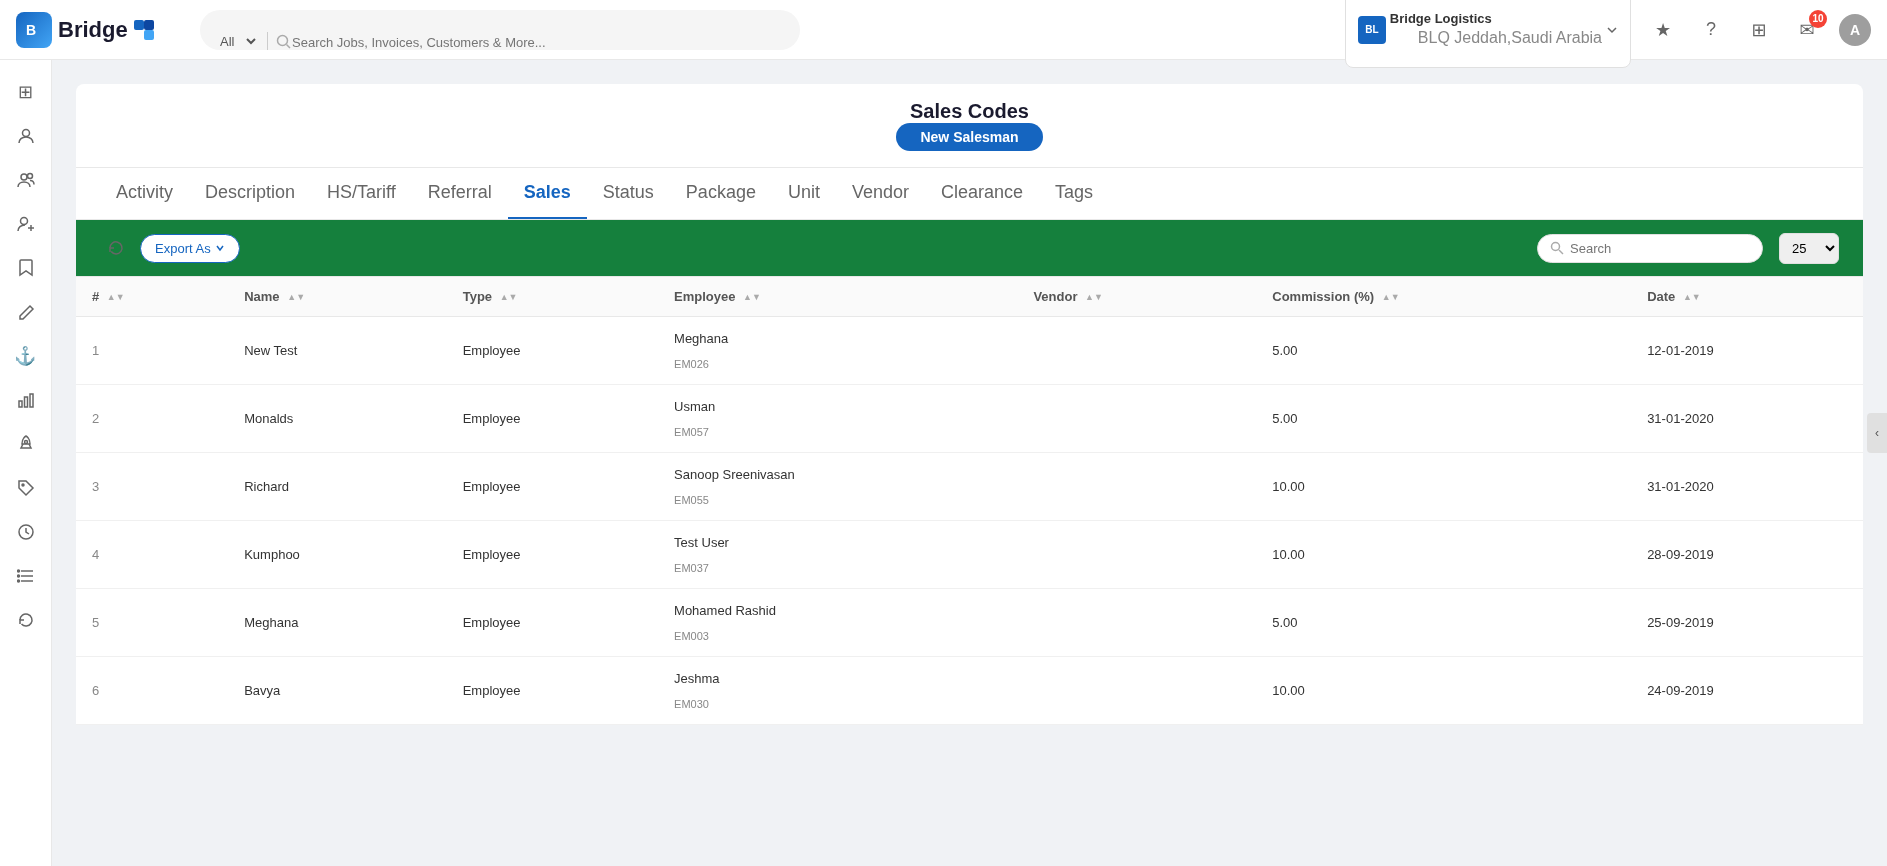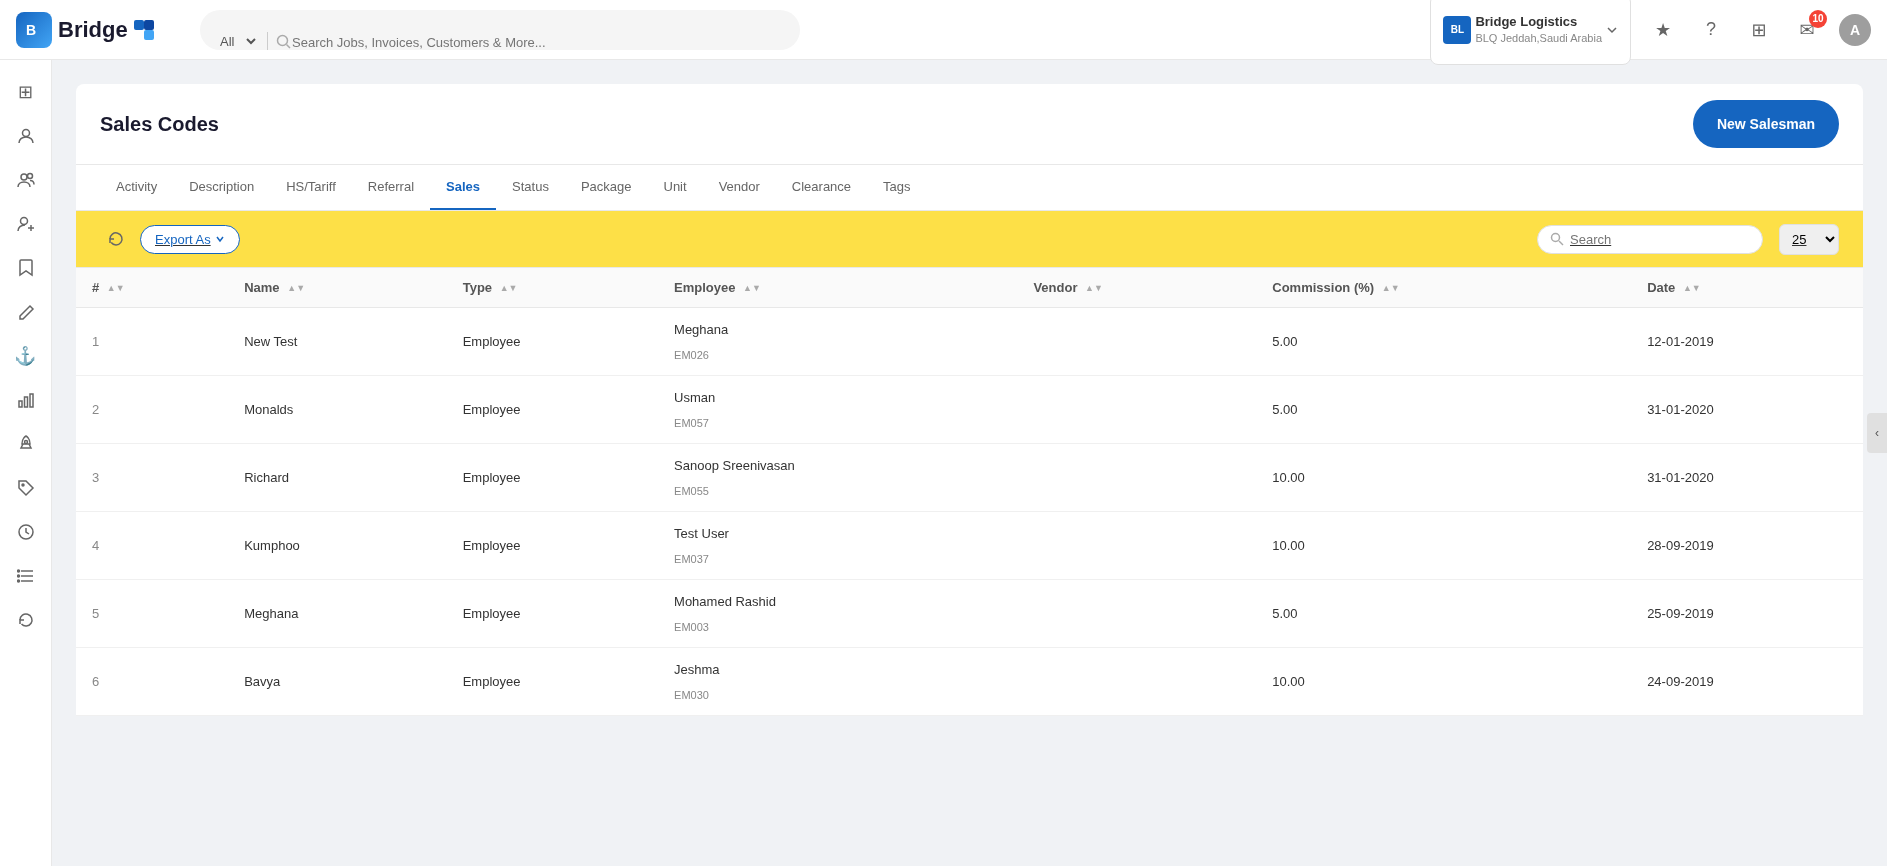--- a/index.html
+++ b/index.html
@@ -15,21 +15,21 @@
     .brand-icon { width: 36px; height: 36px; background: linear-gradient(135deg, #1565c0, #42a5f5); border-radius: 8px; display: flex; align-items: center; justify-content: center; color: #fff; font-weight: 900; font-size: 14px; }
     .search-bar { flex: 1; display: flex; align-items: flex-end; background: #f5f5f5; border-radius: 24px; padding: 0 16px; height: 40px; max-width: 600px; margin: 0 24px; }
     .search-bar select { background: transparent; border: none; outline: none; font-size: 13px; color: #555; padding-right: 8px; cursor: pointer; }
     .search-bar input { background: transparent; border: none; outline: none; flex: 1; font-size: 13px; color: #555; }
     .search-divider { width: 1px; height: 18px; background: #ccc; margin: 0 8px; }
     .nav-actions { margin-left: auto; display: flex; align-items: center; gap: 16px; }
     .company-selector { display: flex; align-items: center; gap: 4px; border: 1px solid #e0e0e0; border-radius: 8px; padding: 19px 12px; cursor: pointer; background: #fff; }
     .company-logo { width: 28px; height: 28px; background: #1565c0; border-radius: 4px; display: flex; align-items: center; justify-content: center; color: #fff; font-size: 10px; font-weight: 700; }
     .company-info { line-height: 1.3; }
     .company-name { font-size: 13px; font-weight: 600; }
-    .company-sub { font-size: 11px; color: #888; }
+    .company-sub { font-size: 16px; color: #888; margin-left: 28px; }
     .nav-icon { width: 32px; height: 32px; display: flex; align-items: center; justify-content: center; cursor: pointer; color: #666; font-size: 18px; }
     .notification-btn { position: relative; }
     .badge { position: absolute; top: -4px; right: -4px; background: #f44336; color: #fff; border-radius: 50%; width: 18px; height: 18px; font-size: 10px; display: flex; align-items: center; justify-content: center; font-weight: 700; }
     .avatar { width: 32px; height: 32px; background: #9e9e9e; border-radius: 50%; display: flex; align-items: center; justify-content: center; color: #fff; font-weight: 600; cursor: pointer; }
 
     
     .sidebar {
       position: fixed; top: 60px; left: 0; bottom: 0;
       width: 52px; background: #fff; border-right: 1px solid #e8e8e8;
       display: flex; flex-direction: column; align-items: center;
@@ -46,45 +46,45 @@
       margin-top: 60px; margin-left: 52px;
       padding: 24px; min-height: calc(100vh - 60px);
       background: #f0f2f5;
     }
 
     
     .page-header {
       display: flex; align-items: center; justify-content: space-between;
       background: #fff; padding: 16px 24px; border-radius: 8px 8px 0 0;
       border-bottom: 1px solid #e8e8e8;
+      flex-direction: column;
     }
     .page-title { font-size: 20px; font-weight: 700; color: #1a1a2e; }
     .new-btn {
       background: #1565c0; color: #fff; border: none; border-radius: 24px;
-      padding: 16px 24px; font-size: 14px; font-weight: 600; cursor: pointer;
+      padding: 6px 24px; font-size: 14px; font-weight: 600; cursor: pointer;
     }
 
     
     .tabs-container {
       background: #fff; padding: 0 24px;
       border-bottom: 1px solid #e8e8e8;
       display: flex; align-items: center; gap: 0;
     }
     .tab {
-      padding: 14px 16px; cursor: pointer; font-size: 13px; color: #666;
+      padding: 14px 16px; cursor: pointer; font-size: 18px; color: #666;
       border-bottom: 2px solid transparent; white-space: nowrap; text-align: center;
     }
     .tab.active { color: #1565c0; border-bottom: 2px solid #1565c0; font-weight: 600; }
 
     
     .toolbar {
-      background: #fde047; padding: 12px 24px;
+      background: #15803d; padding: 12px 24px;
       display: flex; align-items: center; justify-content: space-between;
       border-bottom: 1px solid #e8e8e8;
-      text-decoration: underline;
     }
     .toolbar-left { display: flex; align-items: center; gap: 8px; }
     .refresh-btn { width: 32px; height: 32px; display: flex; align-items: center; justify-content: center; cursor: pointer; color: #555; border-radius: 50%; }
     .export-btn {
       border: 1px solid #1565c0; color: #1565c0; background: #fff;
       border-radius: 20px; padding: 6px 14px; font-size: 13px; cursor: pointer;
       display: flex; align-items: center; gap: 4px;
     }
     .toolbar-right { display: flex; align-items: center; gap: 16px; }
     .search-input-wrapper { display: flex; align-items: center; border: 1px solid #e0e0e0; border-radius: 20px; padding: 6px 12px; gap: 6px; background: #fff; }

